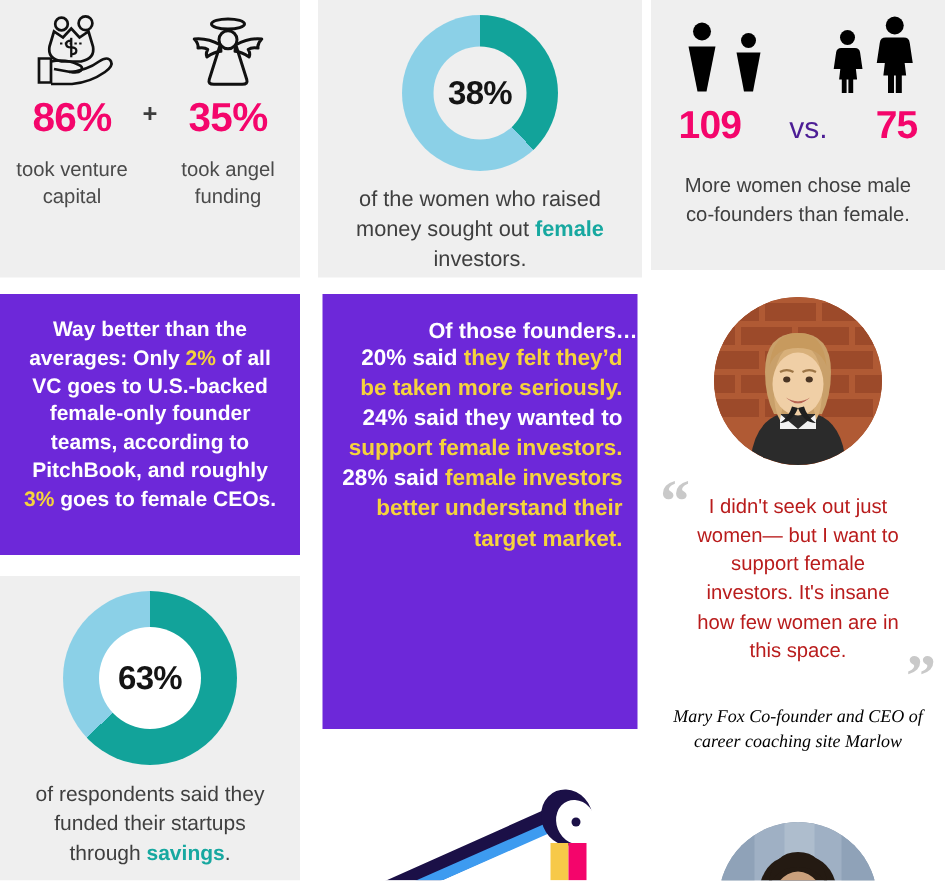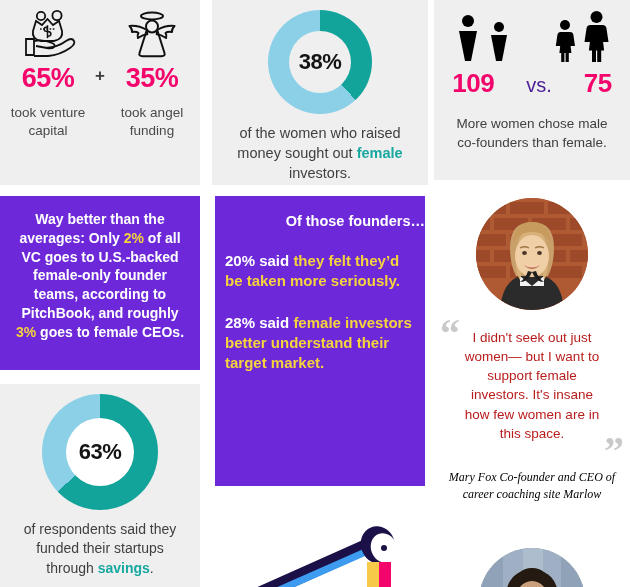--- a/index.html
+++ b/index.html
@@ -52,22 +52,22 @@
   .blue-txt {
     color:#ffffff; text-align:center; font-size:14px; line-height:1.34;
     padding:14px 12px 0 12px; font-weight:600;
   }
   .yellow { color:#f5d33c; font-weight:800; }
 
   
   #p-founders { left:215px; top:196px; width:210px; height:290px; }
   .founders-head { color:#fff; text-align:right; font-size:14.5px; font-weight:700; padding-top:17px; }
   .founders-stat {
-    color:#fff; text-align:left; font-size:15px; font-weight:700;
-    line-height:1.34; padding:0 10px; margin-top:22px;
+    color:#fff; text-align:right; font-size:15px; font-weight:700;
+    line-height:1.34; padding:0 10px; 
   }
 
   
   #p-quote { left:434px; top:190px; width:196px; height:340px; background:#ffffff; }
   .avatar {
     width:112px; height:112px; border-radius:50%; margin:8px auto 0 auto;
     overflow:hidden; position:relative; background:#a9542f;
   }
   .quote-block { position:relative; margin-top:14px; padding:0 10px; }
   .qmark { position:absolute; color:#c9c9c9; font-size:40px; font-weight:800; line-height:0.7; font-family:"Liberation Serif", serif; }
@@ -108,21 +108,21 @@
             <circle cx="41" cy="5.5" r="4.6"></circle>
             <path d="M17 21 L20 11 L26 15 L31.5 9 L37 15 L43 11 L46 21 Q47.5 29 38 31 L25 31 Q15.5 29 17 21 Z"></path>
             <path d="M31.5 17 q-3.4 0 -3.4 2.3 t3.4 2.3 t3.4 2.3 t-3.4 2.3" stroke-width="1.5"></path>
             <line x1="31.5" y1="15.2" x2="31.5" y2="28.2" stroke-width="1.5"></line>
             <path d="M24 19 h15" stroke-dasharray="1.6 1.6" stroke-width="1.4"></path>
             <path d="M10 29 h8 v16 h-8 z"></path>
             <path d="M18 31 q10 -2 18 2 q4 1.6 2 4 q-2 2 -7 1 l-11 -2"></path>
             <path d="M30 38 q12 -1 20 -7 q6 -4 8 0 q1.6 3 -4 7 q-10 7 -22 8 h-14" stroke-linejoin="round"></path>
           </svg>
         </div>
-        <div class="big-pink">65%</div>
+        <div class="big-pink">86%</div>
         <div class="fund-cap">took venture capital</div>
       </div>
 
       <div class="fund-plus">+</div>
 
       <div class="fund-col">
         <div class="icon-box">
           <svg width="58" height="50" viewBox="0 0 58 50" fill="none" stroke="#111" stroke-width="2">
             <ellipse cx="29" cy="7" rx="11" ry="3.4"></ellipse>
             <circle cx="29" cy="17.5" r="6"></circle>
@@ -185,20 +185,21 @@
   </div>
 
   <div class="panel blue" id="p-pitchbook">
     <div class="blue-txt" id="pitchbook-text"><span>Way better than the averages: Only </span><span class="yellow">2%</span><span> of all VC goes to U.S.-backed female-only founder teams, according to PitchBook, and roughly </span><span class="yellow">3%</span><span> goes to female CEOs.</span></div>
   </div>
 
   <div class="panel blue" id="p-founders">
     <div class="founders-head">Of those founders…</div>
     <div id="founders-stats">
         <div class="founders-stat"><span>20% said </span><span class="yellow">they felt they’d be taken more seriously.</span></div>
+        <div class="founders-stat"><span>24% said they wanted to </span><span class="yellow">support female investors.</span></div>
         <div class="founders-stat"><span>28% said </span><span class="yellow">female investors better understand their target market.</span></div>
       </div>
   </div>
 
   <div class="panel" id="p-quote">
     <div class="avatar">
       <svg width="112" height="112" viewBox="0 0 112 112">
         <defs>
           <clipPath id="cc">
               <circle cx="56" cy="56" r="56"></circle>

